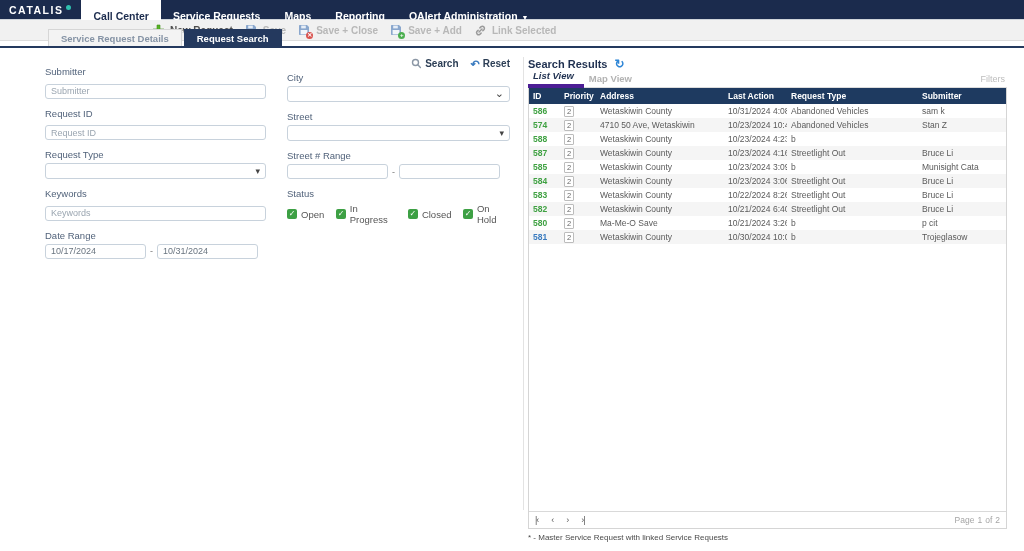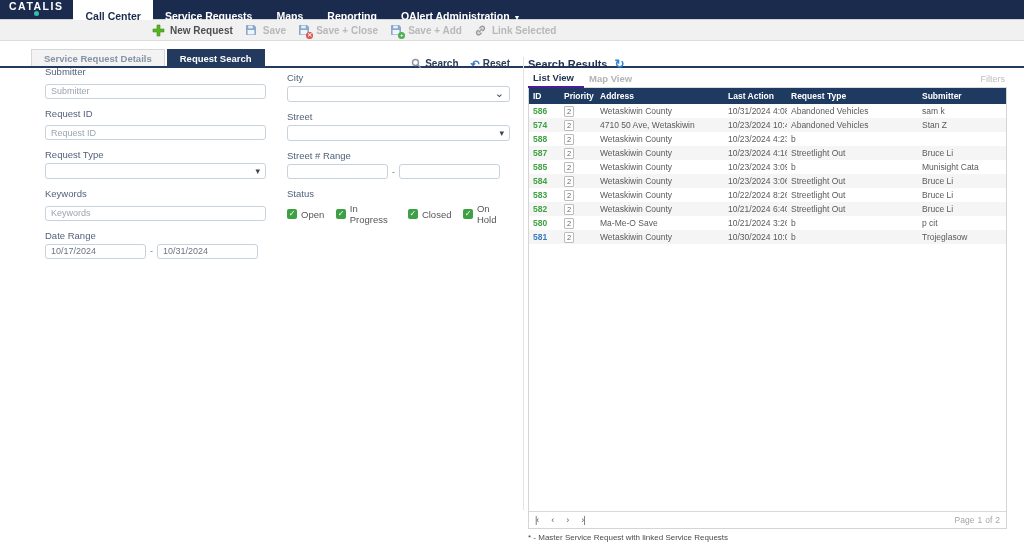--- a/index.html
+++ b/index.html
@@ -1,38 +1,38 @@
 <!DOCTYPE html>
 <html><head>
 <meta charset="utf-8">
 <style>
   * { margin:0; padding:0; box-sizing:border-box; }
   html,body { width:1024px; height:551px; background:#fff; font-family:"Liberation Sans", sans-serif; overflow:hidden; }
   .screen { position:relative; width:1024px; height:551px; background:#fff; }
 
   
   .navbar { position:absolute; left:0; top:0; width:1024px; height:20px; background:#1b2b4d; display:flex; align-items:stretch; border-bottom:1px solid #cfd4da; }
-  .brand { display:flex; align-items:center; gap:3px; padding:0 10px 0 9px; color:#fff; font-size:10.5px; font-weight:bold; letter-spacing:1.5px;flex-direction:column; }
+  .brand { display:flex; align-items:center; gap:3px; padding:0 10px 0 9px; color:#fff; font-size:10.5px; font-weight:bold; letter-spacing:1.5px; }
   .brand-mark { width:5px; height:5px; border-radius:50%; background:#2fbfae; display:inline-block; margin-top:-4px; }
   .nav-item { display:flex; align-items:center; gap:4px; padding:16px 12px; color:#fff; font-size:10.5px; font-weight:bold; cursor:pointer; }
   .nav-item.active { background:#fff; color:#1b2b4d; }
   .nav-caret { font-size:7px; position:relative; top:1px; }
 
   
   .toolbar { position:absolute; left:0; top:20px; width:1024px; height:21px; background:#f1f1f1; border-bottom:1px solid #dcdcdc; display:flex; align-items:center; padding-left:152px; gap:12px; }
   .tool-btn { display:flex; align-items:center; gap:5px; font-size:10px; color:#4e4e4e; font-weight:bold; cursor:pointer; }
   .tool-btn.disabled { color:#b8b8b8; cursor:default; }
   .tool-btn svg { display:block; }
   .icon-wrap { position:relative; width:13px; height:13px; }
   .badge { position:absolute; right:-2px; bottom:-2px; width:7px; height:7px; border-radius:50%; font-size:6px; line-height:7px; text-align:center; color:#fff; font-weight:bold; }
   .badge.red { background:#d9534f; }
   .badge.green { background:#4caf50; }
 
   
-  .tabstrip { position:absolute; left:0; top:52px; width:1024px; height:16px; border-bottom:2px solid #24395e; padding-left:31px; display:flex; align-items:flex-end; gap:2px; }
+  .tabstrip { position:absolute; left:0; top:32px; width:1024px; height:16px; border-bottom:2px solid #24395e; padding-left:48px; display:flex; align-items:flex-end; gap:2px; }
   .tab { font-size:9.5px; padding:3px 12px 2px; border:1px solid #d6d6d6; border-bottom:none; background:#f3f3f3; color:#8593a5; font-weight:bold; cursor:pointer; }
   .tab.active { background:#24395e; color:#fff; border-color:#24395e; }
 
   
   .field-label { font-size:9.5px; color:#51627a; margin-bottom:3px; }
   .txt { width:100%; height:15px; border:1px solid #c8d2dc; border-radius:3px; font-size:9px; color:#6a7580; padding:0 5px; font-family:"Liberation Sans",sans-serif; background:#fff; }
   .txt::placeholder { color:#9aa5b0; }
   .sel { position:relative; width:100%; height:16px; border:1px solid #c8d2dc; border-radius:3px; background:#fff; cursor:pointer; }
   .sel .chev { position:absolute; right:5px; top:2px; font-size:9px; color:#444; }
   .fgroup { margin-bottom:9px; }
@@ -60,21 +60,21 @@
   .slider-handle.max { right:0; background:#5b8fd9; border:1px solid #4478c2; }
 
   
   .divider-v { position:absolute; left:523px; top:57px; width:1px; height:453px; background:#e3e3e3; }
   .results { position:absolute; left:528px; top:57px; width:479px; height:472px; display:flex; flex-direction:column; }
   .res-title-row { display:flex; align-items:center; gap:7px; height:14px; margin-bottom:2px; }
   .res-title { font-size:11px; font-weight:bold; color:#1f3050; }
   .refresh-icon { color:#2f86d6; font-size:12px; font-weight:bold; line-height:12px; cursor:pointer; }
   .view-row { display:flex; align-items:flex-end; height:15px; border-bottom:1px solid #dcdcdc; position:relative; }
   .view-tab { font-size:9.5px; padding:0 10px 3px 5px; color:#b3b3b3; font-weight:bold; cursor:pointer; }
-  .view-tab.active { color:#1f3050; border-bottom:2px solid #4c1d95; margin-bottom:-1px; }
+  .view-tab.active { color:#1f3050; border-bottom:4px solid #4c1d95; margin-bottom:-1px;font-style:italic; }
   .filters-link { position:absolute; right:2px; bottom:3px; font-size:9px; color:#bdbdbd; cursor:pointer; }
 
   .grid-box { flex:1; border:1px solid #d5d5d5; border-top:none; display:flex; flex-direction:column; background:#fff; }
   table.res { border-collapse:collapse; width:100%; table-layout:fixed; }
   table.res th { background:#1e3a60; color:#fff; font-size:8.5px; text-align:left; font-weight:bold; padding:3px 4px; white-space:nowrap; overflow:hidden; }
   table.res td { font-size:8.5px; color:#5a5a5a; padding:1.5px 4px; white-space:nowrap; overflow:hidden; height:12px; }
   table.res tr:nth-child(even) td { background:#f5f5f5; }
   .id-link { font-weight:bold; cursor:pointer; }
   .id-link.green { color:#3fa142; }
   .id-link.blue { color:#3a7bbf; }

